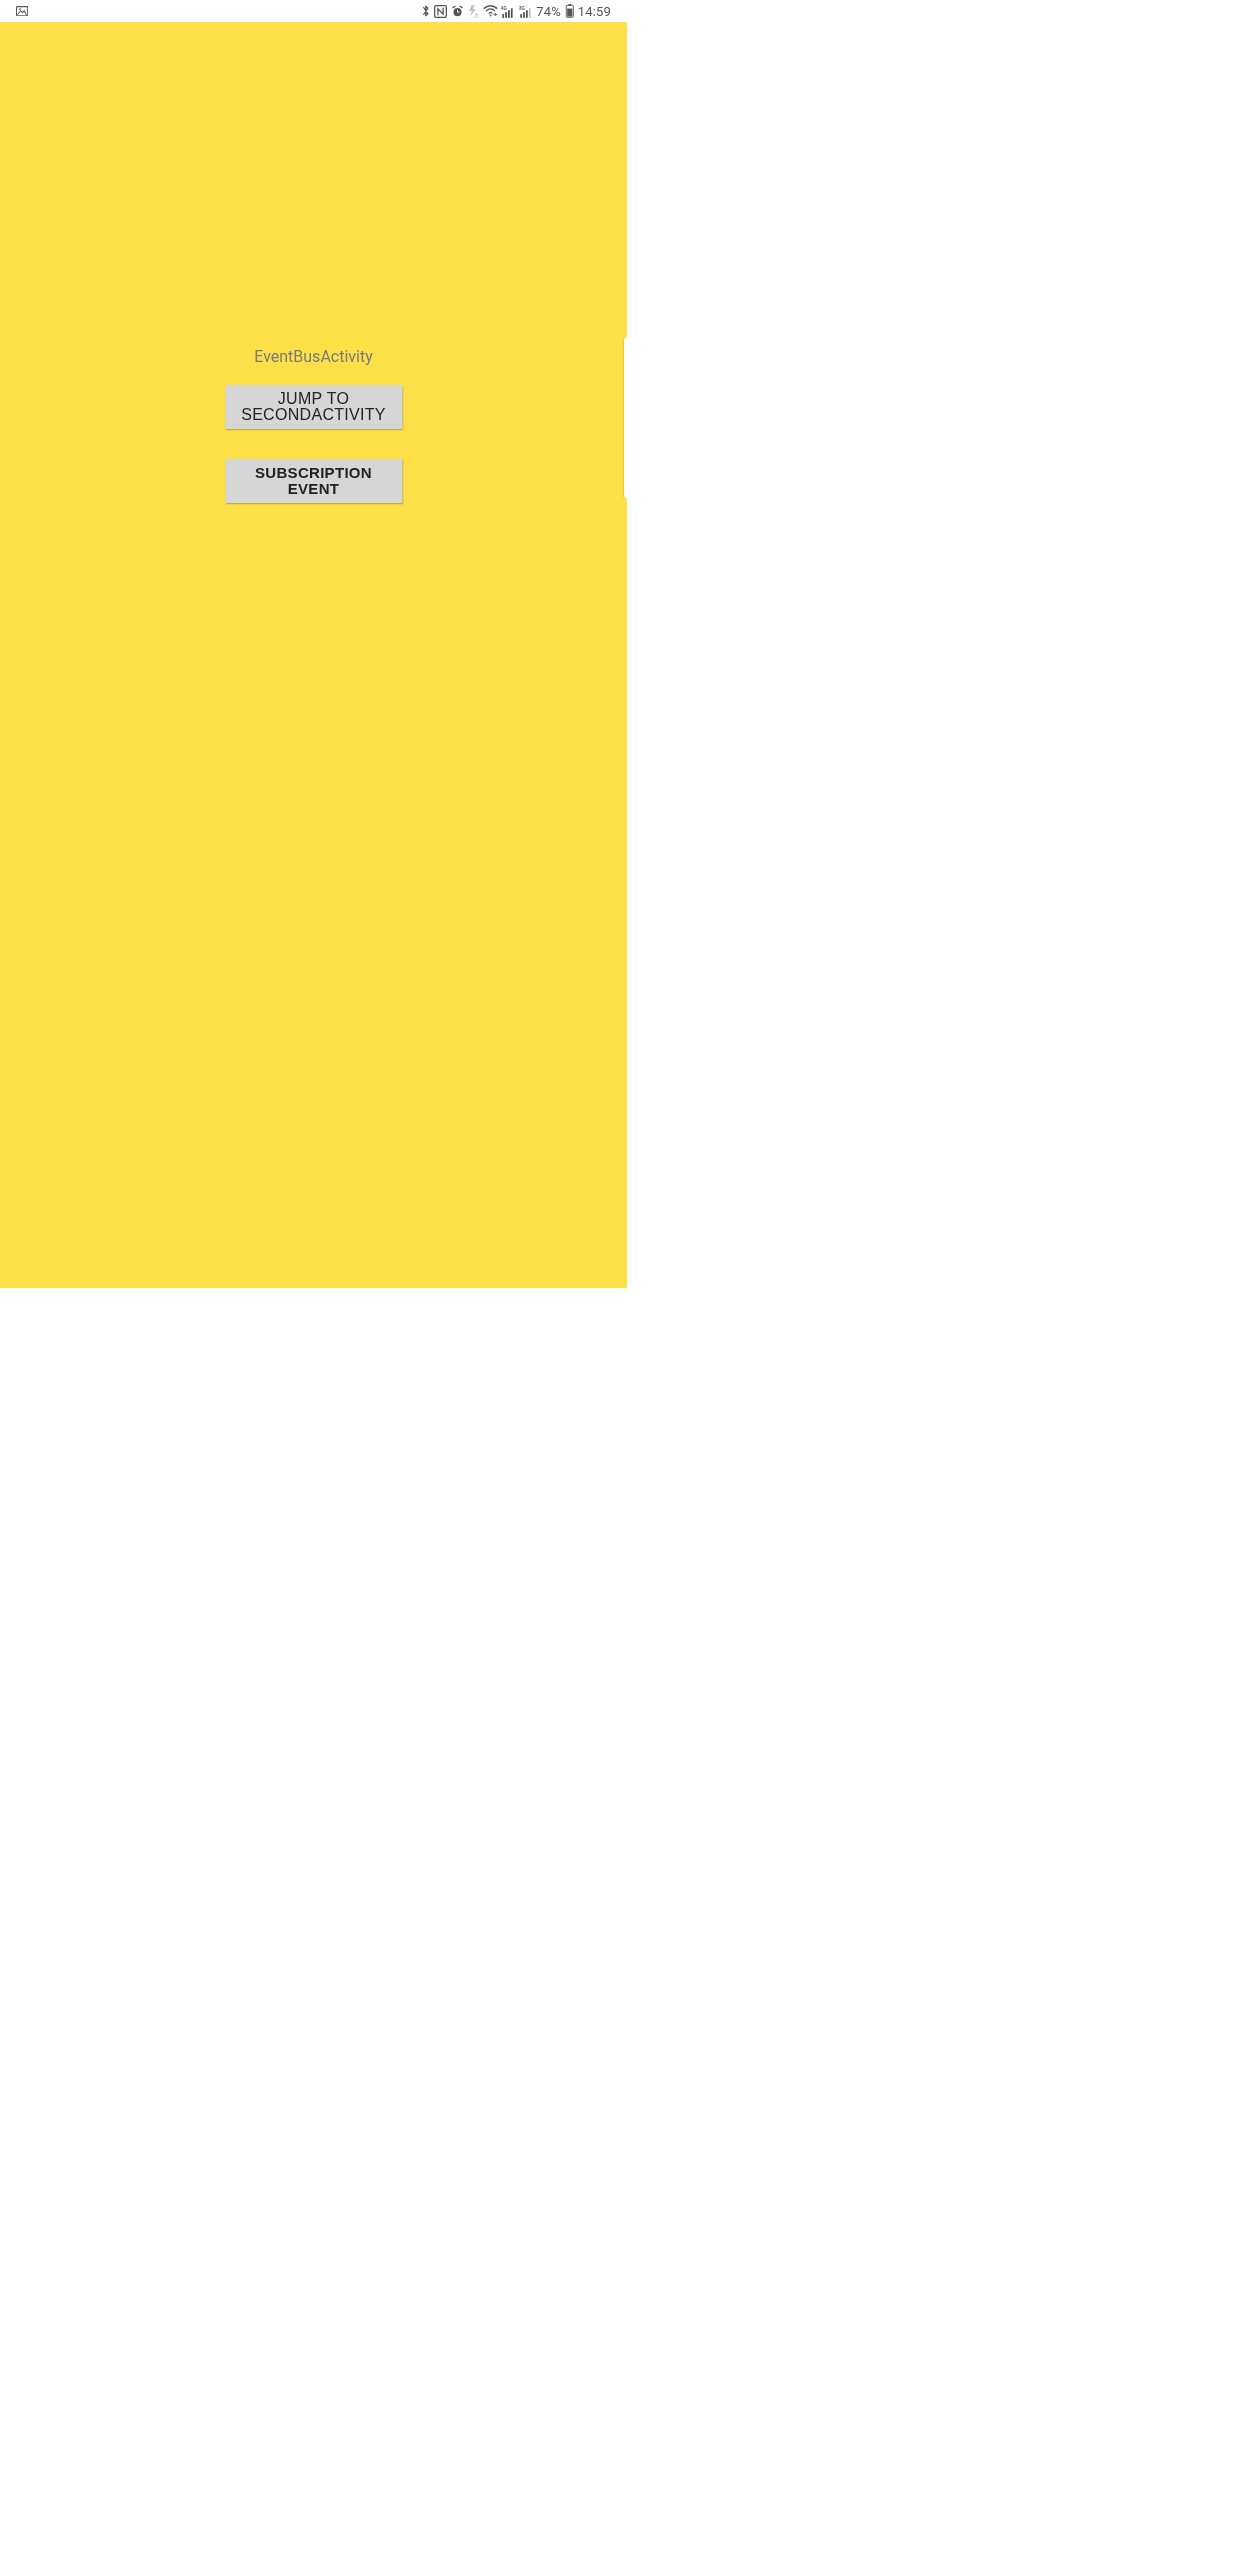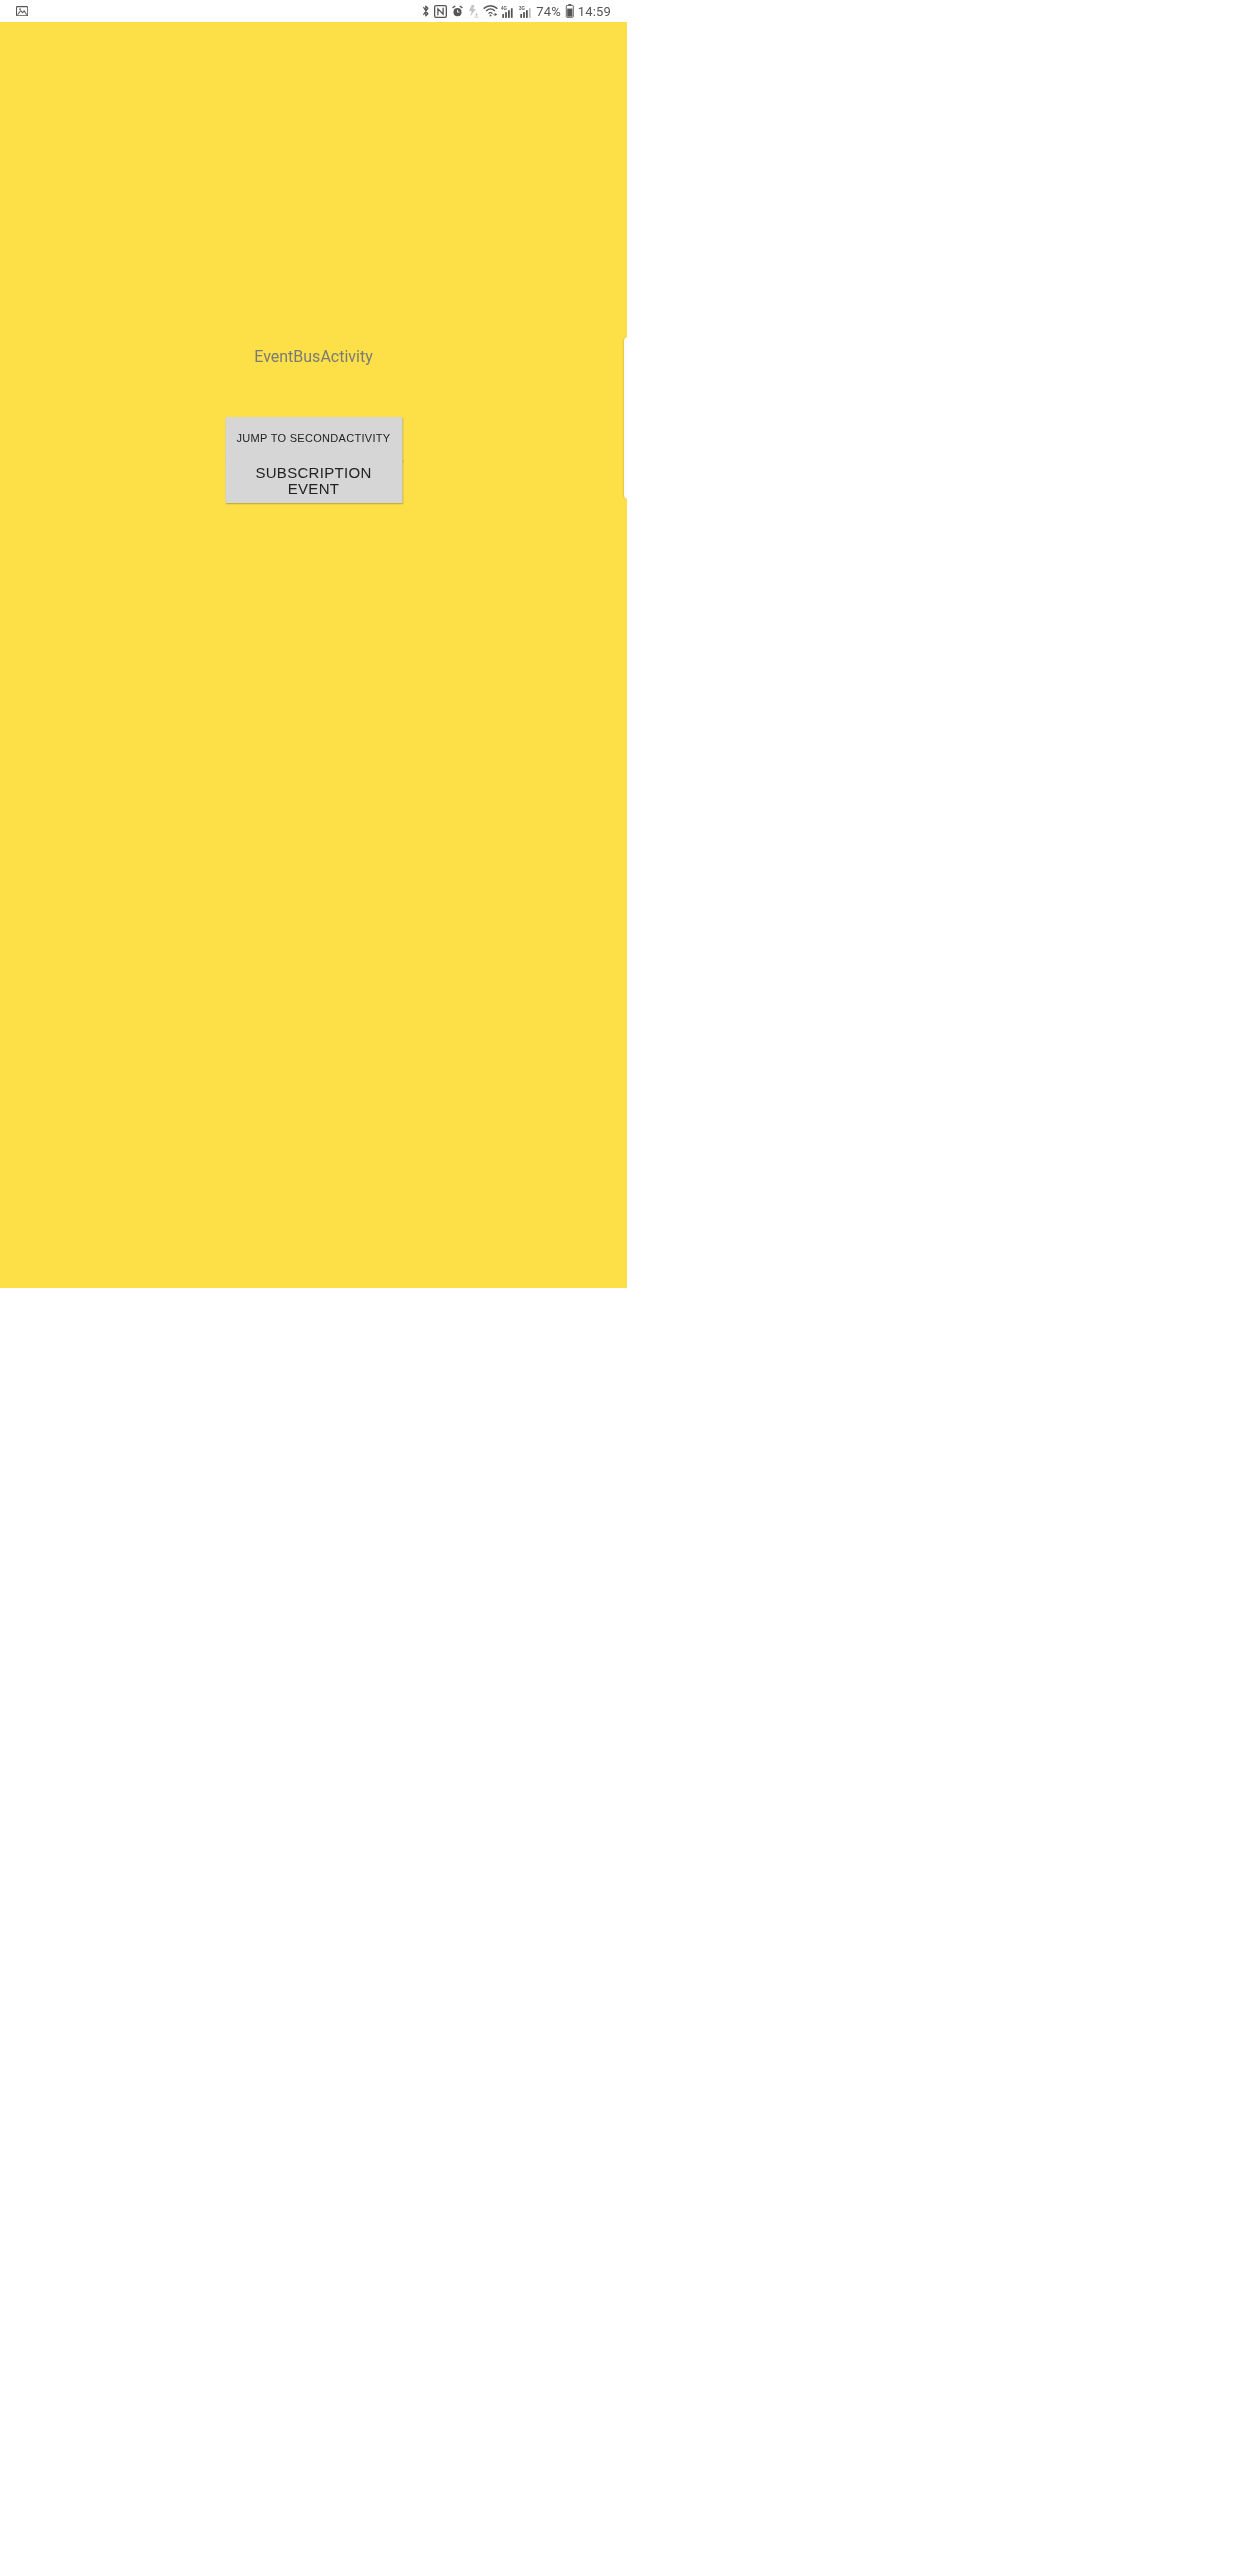--- a/index.html
+++ b/index.html
@@ -12,22 +12,22 @@
     .status-right .icon { display: inline-flex; align-items: center; justify-content: center; }
     .status-text { font-size: 13px; color: #555; letter-spacing: 0.2px; }
     .ghost { opacity: 0.35; }
 
     
     .content { position: absolute; top: 22px; left: 0; right: 0; bottom: 0; background: #fde047; }
 
     .title-label { position: absolute; top: 325px; left: 0; right: 0; text-align: center; font-size: 16px; color: #7a7a7a; font-weight: 400; }
 
     .btn { position: absolute; left: 50%; transform: translateX(-50%); width: 177px; background: #d6d6d6; border: none; outline: none; color: #222; font-weight: 500; text-align: center; letter-spacing: 0.3px; box-shadow: 0 0.9px 1.3px rgba(0,0,0,0.28); cursor: pointer; display: flex; align-items: center; justify-content: center; padding: 0 7px; }
-    .btn-1 { top: 363px; height: 44px; font-size: 11px; line-height: 15.7px; margin-top: 32px; }
-    .btn-2 { top: 437px; height: 44px; font-size: 15px; line-height: 15.7px; }
+    .btn-1 { top: 363px; height: 44px; font-size: 16px; line-height: 15.7px; }
+    .btn-2 { top: 437px; height: 44px; font-size: 15px; line-height: 15.7px; font-weight: bold; }
 
     
     .edge-panel { position: absolute; right: -0.9px; top: 315px; width: 4.4px; height: 162px; border-radius: 7.8px 0 0 7.8px; background: #fcfcfc; box-shadow: -0.9px 0 1.7px rgba(0,0,0,0.12); }
   </style>
 </head>
 <body>
 
 <div class="status-bar">
   <div class="status-left">
     <span class="icon">

